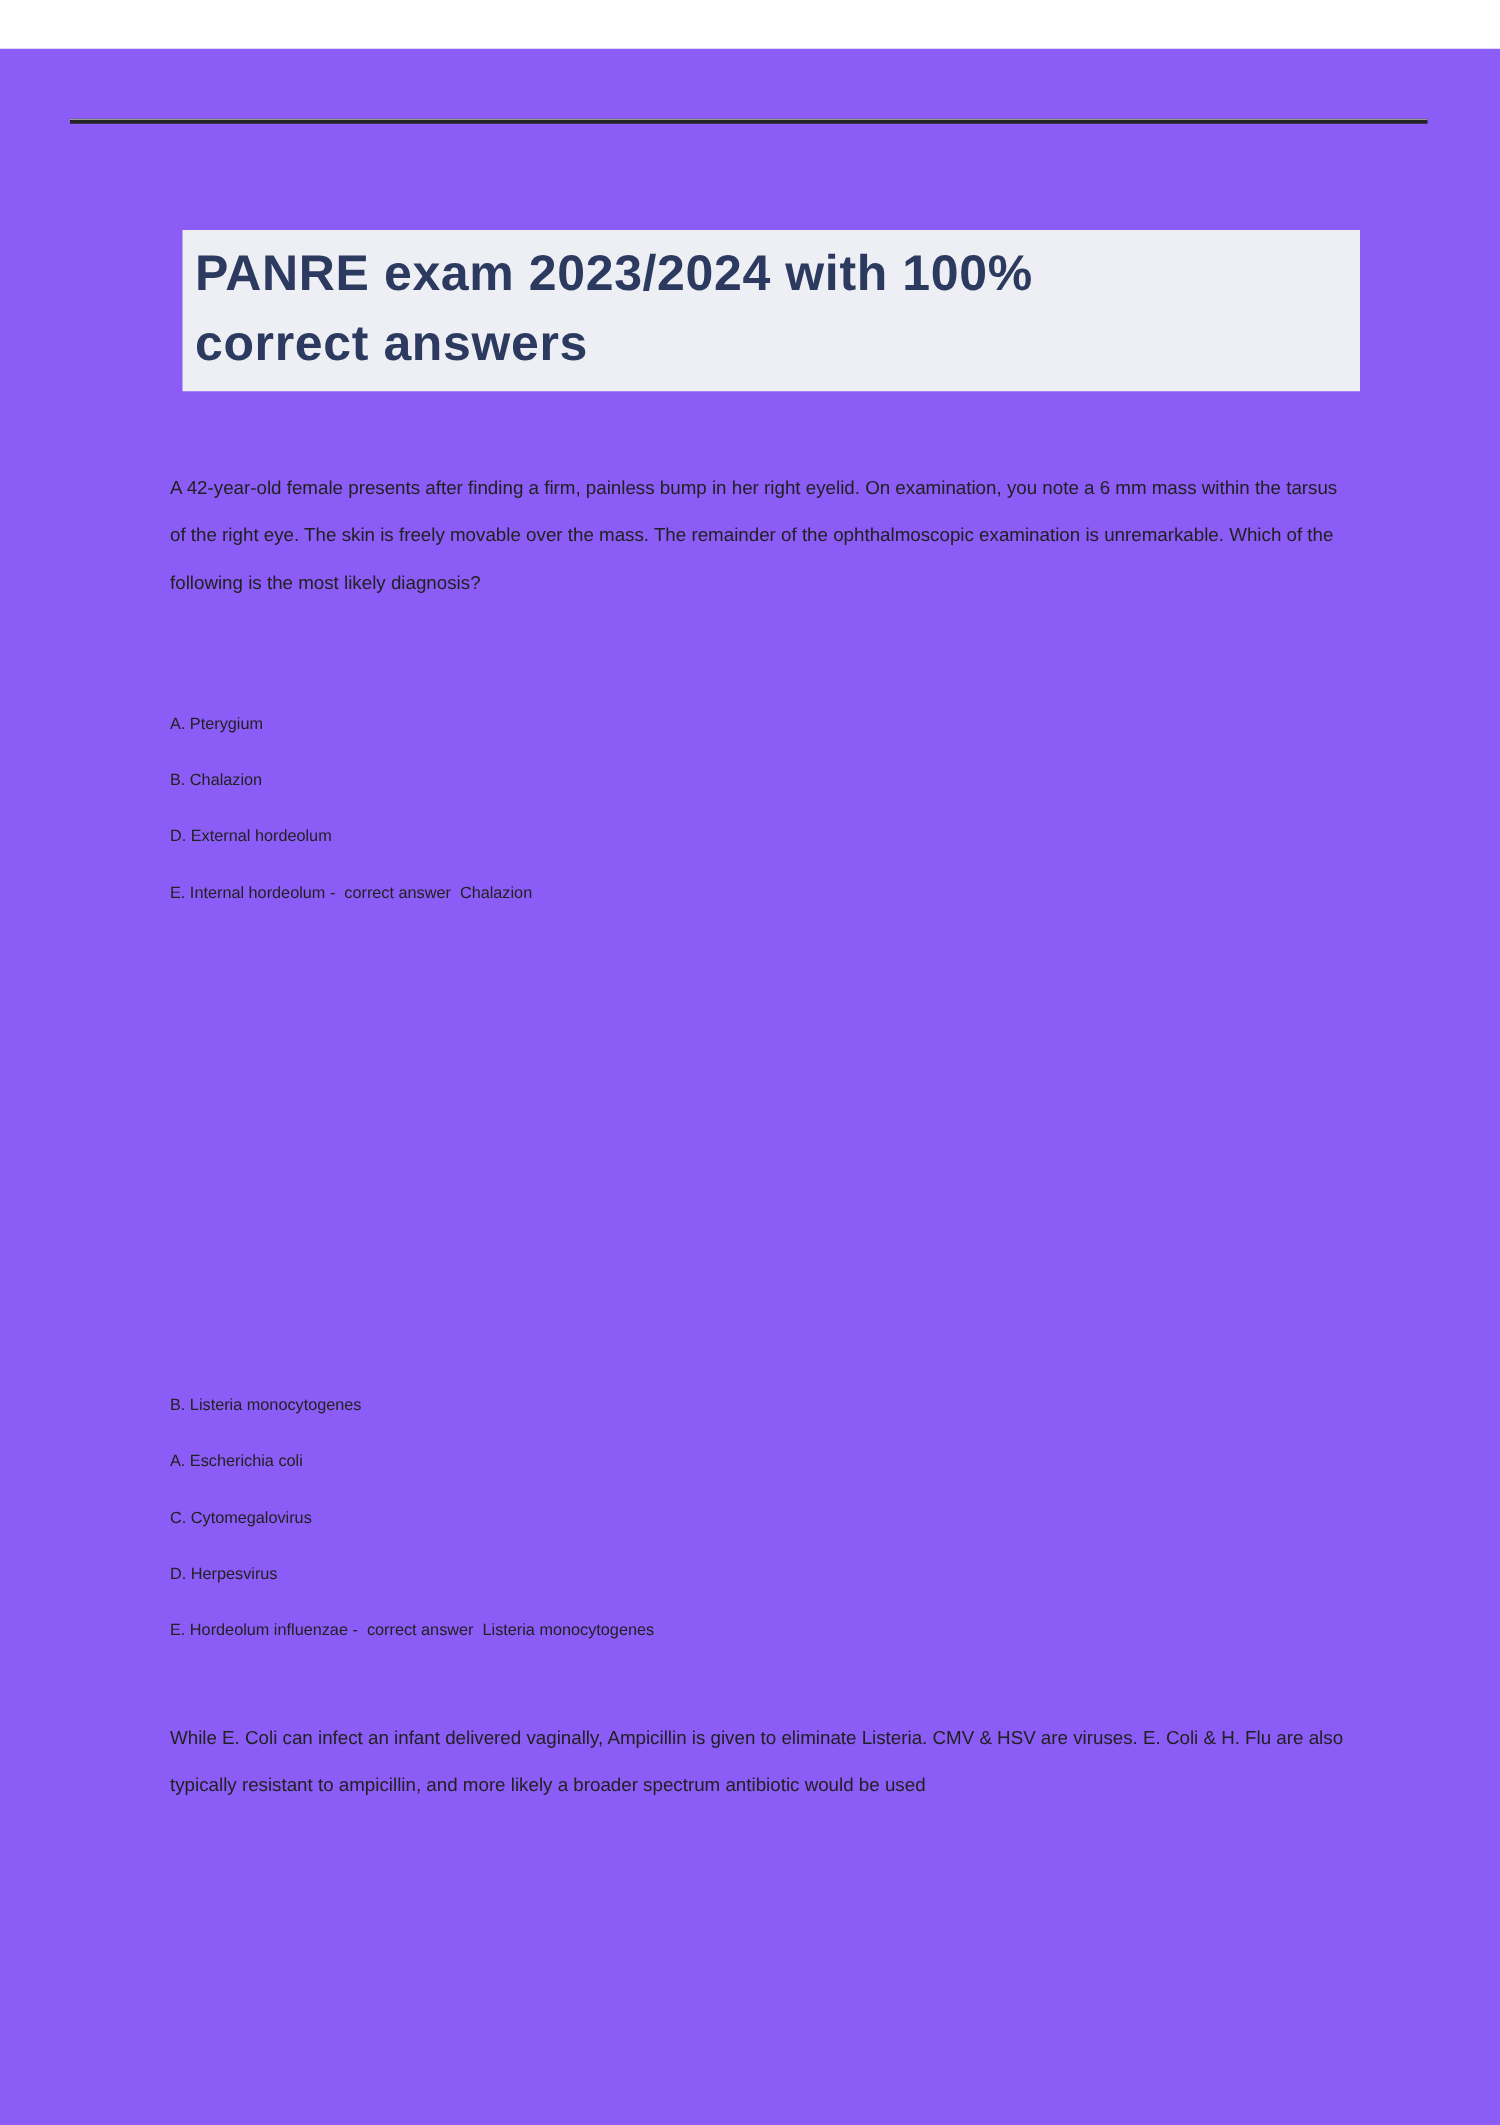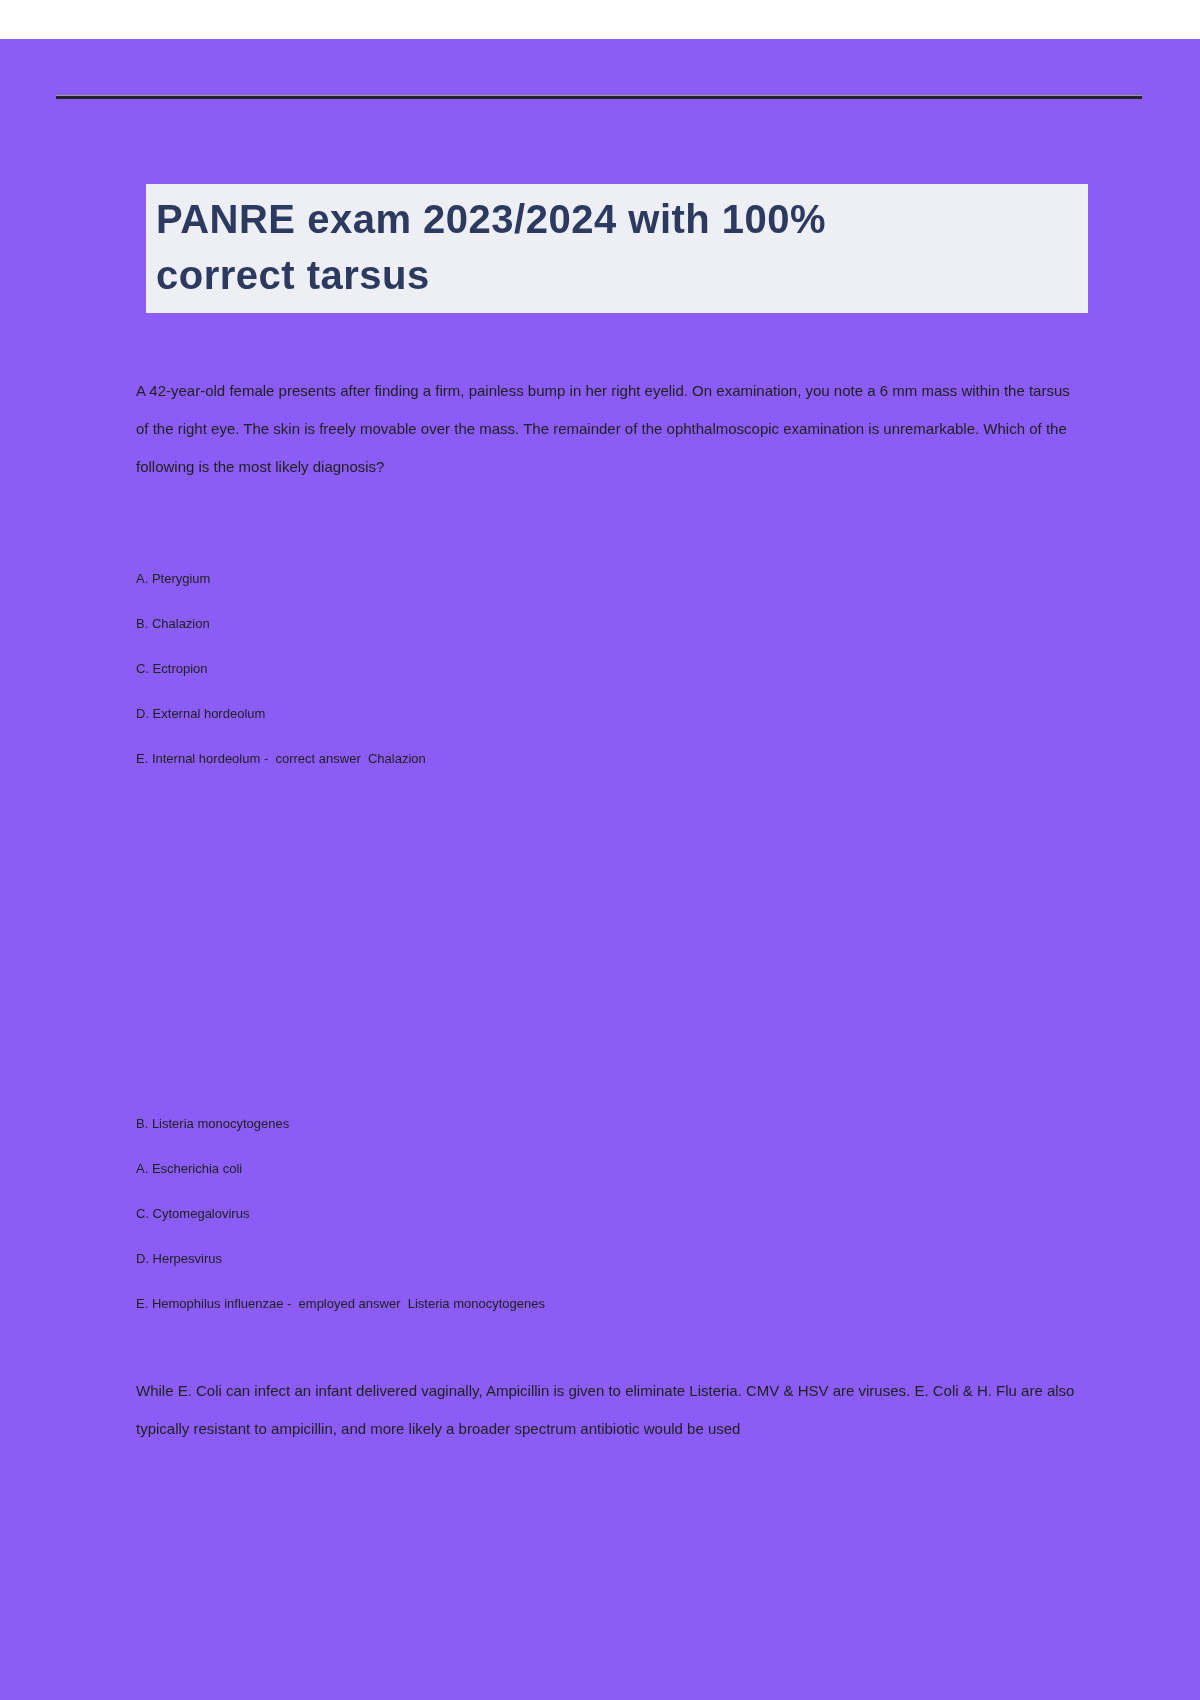--- a/index.html
+++ b/index.html
@@ -69,40 +69,39 @@
 </style>
 </head>
 <body>
 
 <div class="page">
 
   <div class="rule rule-top"></div>
 
   <div class="title-block">
     <div class="title-line">PANRE exam 2023/2024 with 100%</div>
-    <div class="title-line">correct tarsus</div>
+    <div class="title-line">correct answers</div>
   </div>
 
   <div class="para" style="top:333px">A 42-year-old female presents after finding a firm, painless bump in her right eyelid. On examination, you note a 6 mm mass within the tarsus of the right eye. The skin is freely movable over the mass. The remainder of the ophthalmoscopic examination is unremarkable. Which of the following is the most likely diagnosis?</div>
 
   <div class="options" style="top:517px">
     <div class="option">A. Pterygium</div>
     <div class="option">B. Chalazion</div>
-    <div class="option">C. Ectropion</div>
     <div class="option">D. External hordeolum</div>
     <div class="option">E. Internal hordeolum -  correct answer  Chalazion</div>
   </div>
 
 
 
   <div class="options" style="top:1062px">
     <div class="option">B. Listeria monocytogenes</div>
     <div class="option">A. Escherichia coli</div>
     <div class="option">C. Cytomegalovirus</div>
     <div class="option">D. Herpesvirus</div>
-    <div class="option">E. Hemophilus influenzae -  employed answer  Listeria monocytogenes</div>
+    <div class="option">E. Hordeolum influenzae -  correct answer  Listeria monocytogenes</div>
   </div>
 
   <div class="para" style="top:1333px">While E. Coli can infect an infant delivered vaginally, Ampicillin is given to eliminate Listeria. CMV &amp; HSV are viruses. E. Coli &amp; H. Flu are also typically resistant to ampicillin, and more likely a broader spectrum antibiotic would be used</div>
 
   <div class="rule rule-bottom"></div>
 
 </div>
 
 </body></html>

